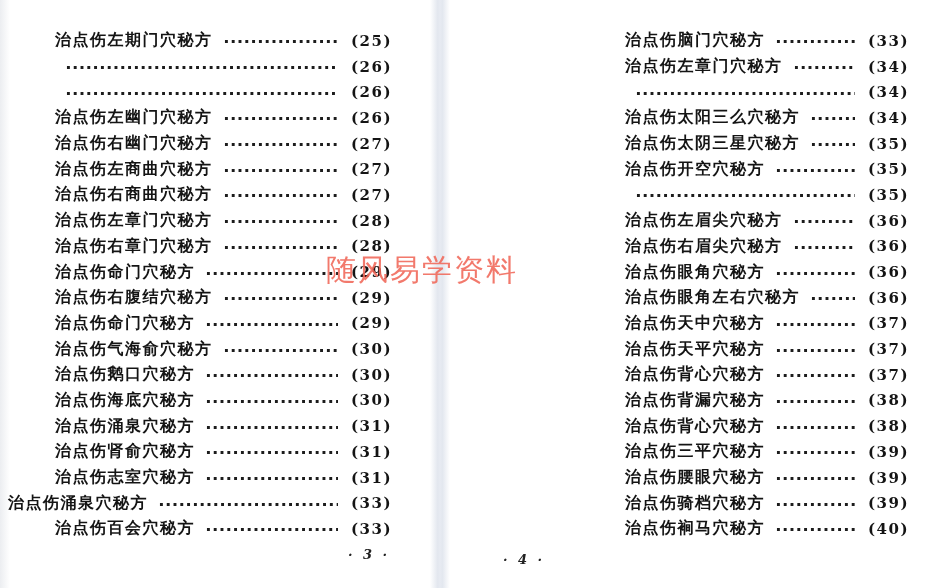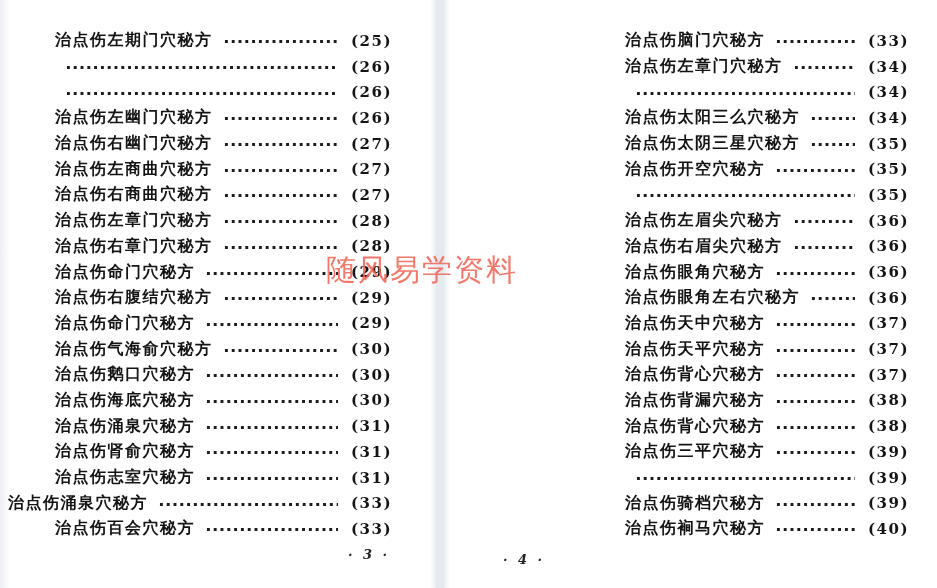--- a/index.html
+++ b/index.html
@@ -266,20 +266,21 @@
         <span class="toc-title">治点伤背心穴秘方</span>
         <span class="dot-leader"></span>
         <span class="toc-page">(38)</span>
       </div>
       <div class="toc-row indent">
         <span class="toc-title">治点伤三平穴秘方</span>
         <span class="dot-leader"></span>
         <span class="toc-page">(39)</span>
       </div>
       <div class="toc-row indent">
+        <span class="toc-title">治点伤腰眼穴秘方</span>
         <span class="dot-leader"></span>
         <span class="toc-page">(39)</span>
       </div>
       <div class="toc-row indent">
         <span class="toc-title">治点伤骑档穴秘方</span>
         <span class="dot-leader"></span>
         <span class="toc-page">(39)</span>
       </div>
       <div class="toc-row indent">
         <span class="toc-title">治点伤裥马穴秘方</span>

